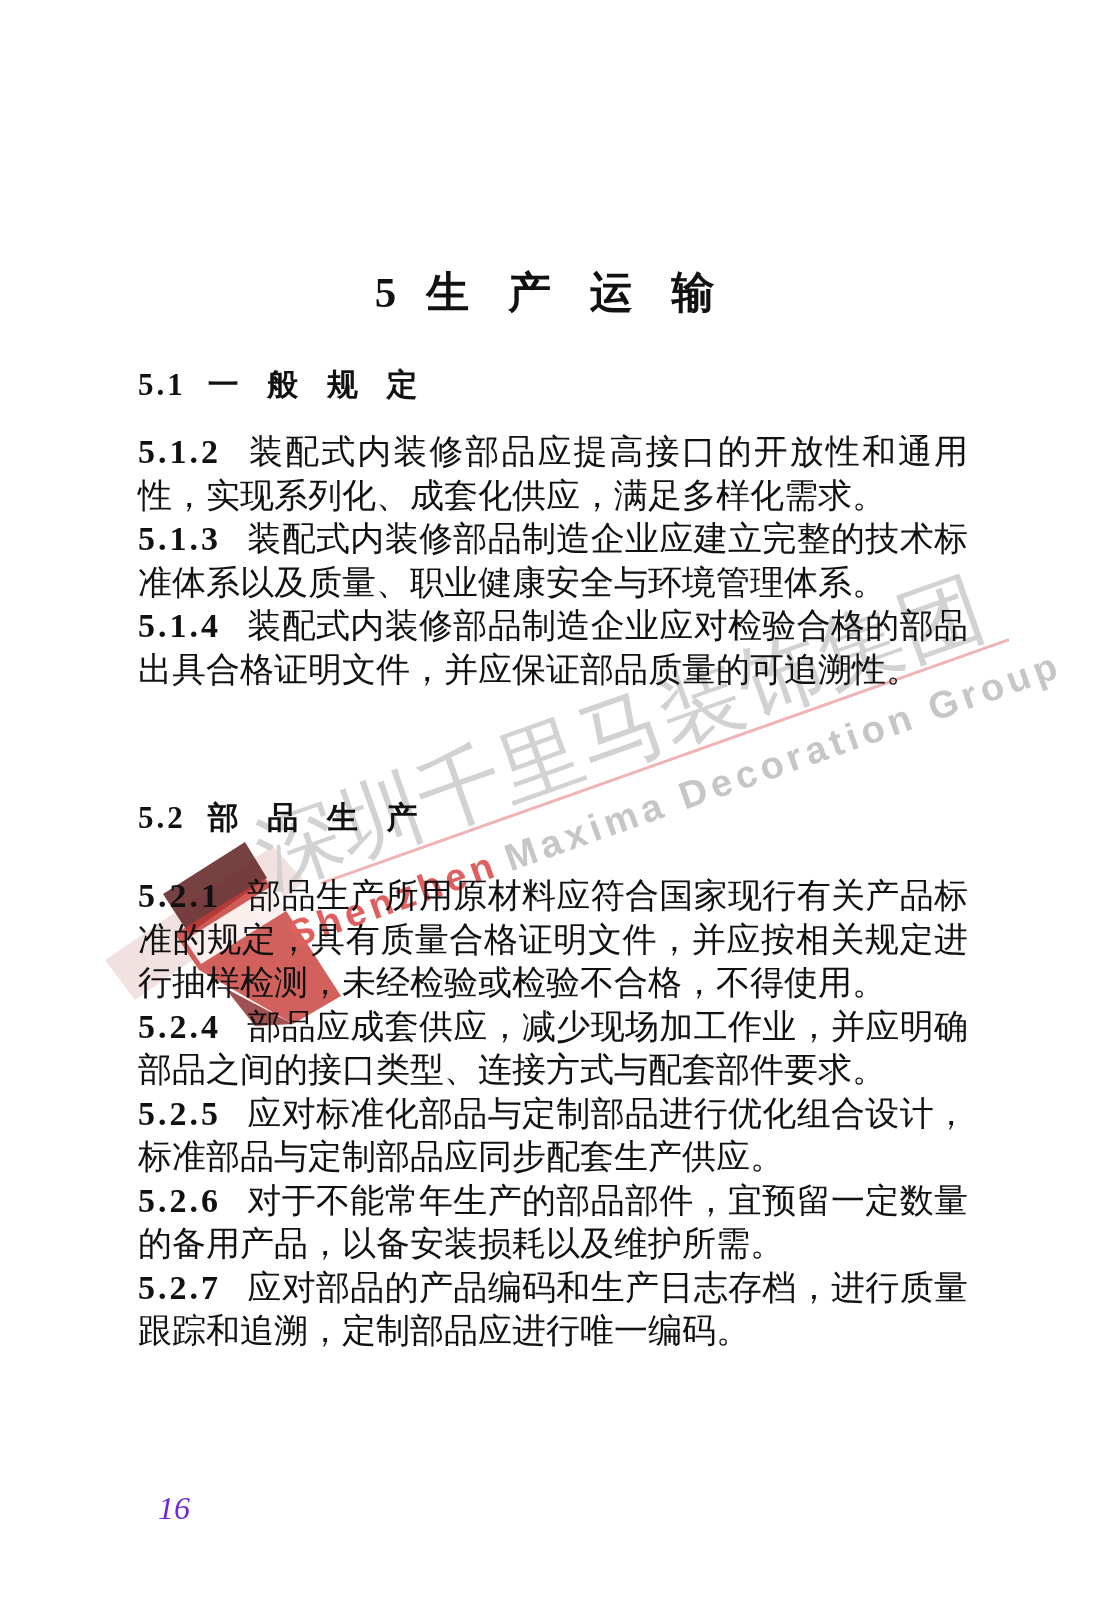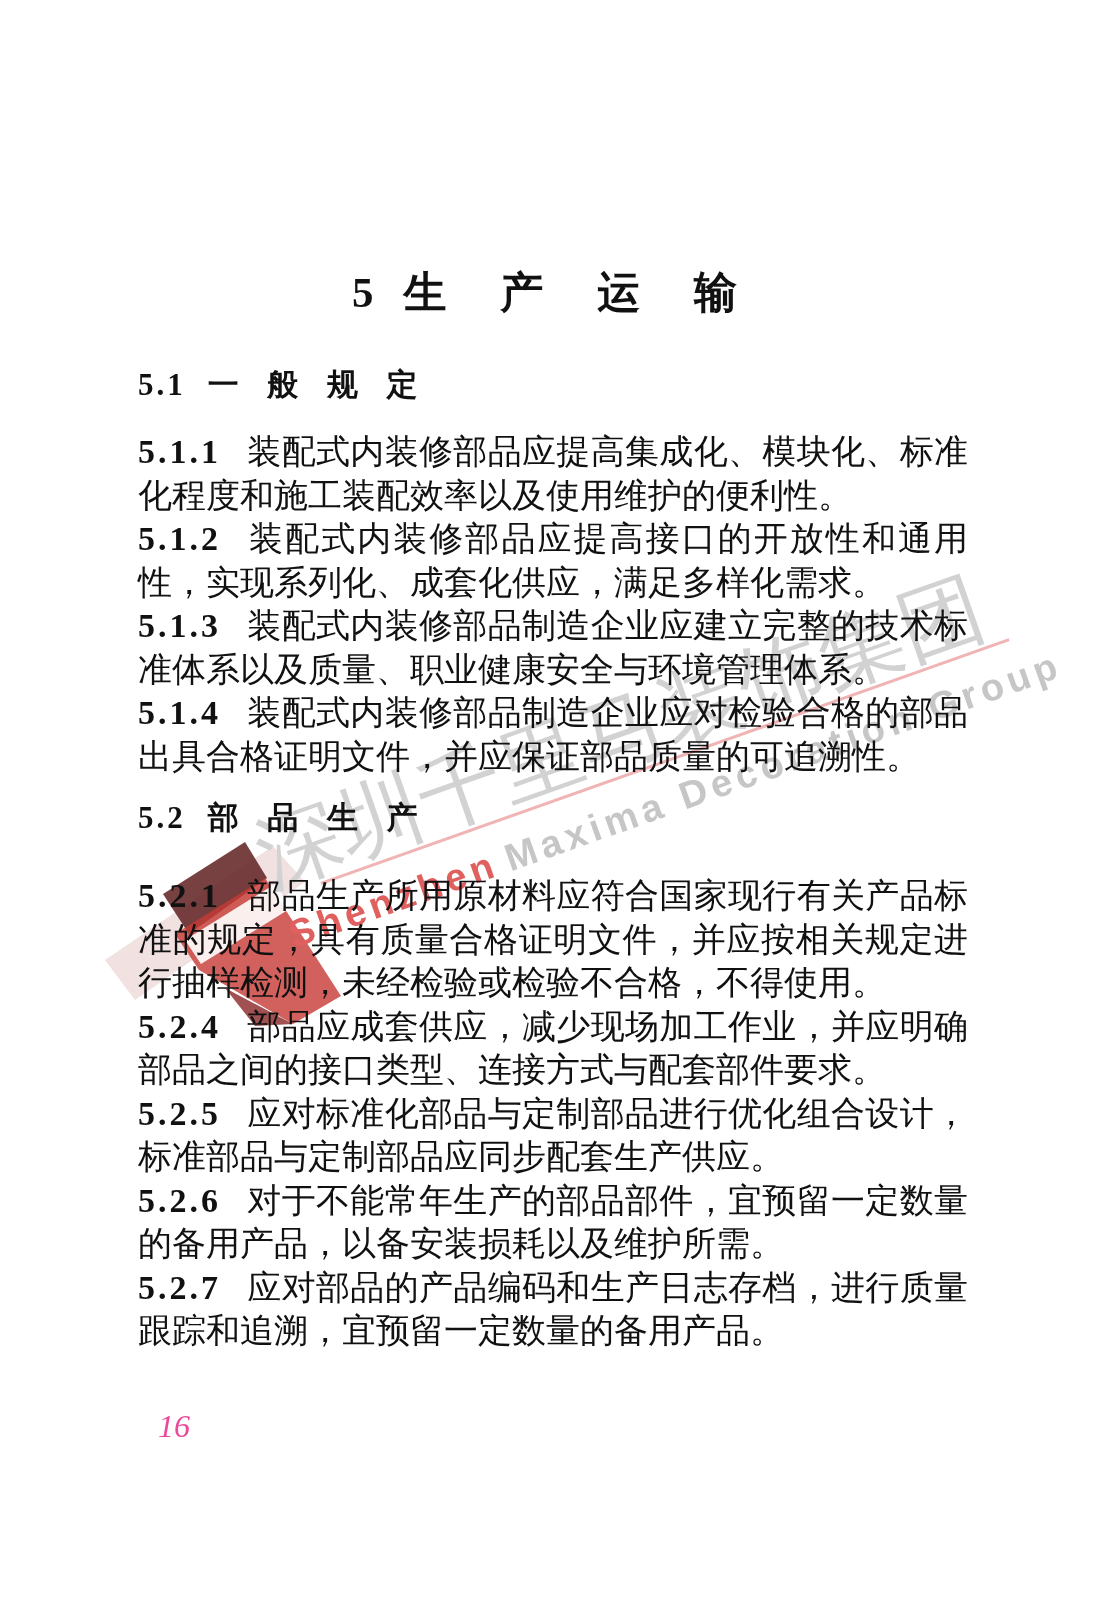--- a/index.html
+++ b/index.html
@@ -45,21 +45,21 @@
     position: absolute; left: 0; right: 0; top: 268px;
     text-align: center; font-weight: bold;
     font-size: 43px; line-height: 50px;
     color: #111;
   }
   .chapter-title .num {
     font-family: "Liberation Serif", serif;
     margin-right: 30px;
   }
   .chapter-title .label {
-    font-family: Liberation Mono, monospace;
+    font-family: Liberation Serif, serif;
     letter-spacing: 14px;
   }
 
   .section-heading {
     position: absolute; left: 138px; width: 830px;
     text-align: left; font-weight: bold;
     font-size: 31px; line-height: 38px; color: #111;
   }
   .section-heading .num {
     font-family: "Liberation Serif", serif;
@@ -84,24 +84,24 @@
     color: #111;
   }
   p.clause .cnum {
     font-weight: bold;
     font-family: "Liberation Serif", serif;
     letter-spacing: 3px;
     margin-right: 26px;
   }
 
   .page-number {
-    position: absolute; left: 158px; top: 1408px;
+    position: absolute; left: 158px; top: 1490px;
     font-style: italic; font-size: 32px;
     font-family: "Liberation Serif", serif;
-    color: #ec4899;
+    color: #6d28d9;
   }
 </style>
 </head>
 <body>
 
 <div class="page">
 
   <div class="wm-layer">
     <div class="wm-emblem">
       <svg width="240" height="190" viewBox="0 0 240 190">
@@ -121,34 +121,33 @@
 
     <div class="chapter-title">
       <span class="num">5</span><span class="label">生 产 运 输</span>
     </div>
 
     <div class="section-heading" id="heading-51">
       <span class="num">5.1</span><span class="label">一 般 规 定</span>
     </div>
 
     <div class="clause-block" id="clauses-51">
-      <p class="clause"><span class="cnum">5.1.1</span><span class="ctext">装配式内装修部品应提高集成化、模块化、标准化程度和施工装配效率以及使用维护的便利性。</span></p>
       <p class="clause"><span class="cnum">5.1.2</span><span class="ctext">装配式内装修部品应提高接口的开放性和通用性，实现系列化、成套化供应，满足多样化需求。</span></p>
       <p class="clause"><span class="cnum">5.1.3</span><span class="ctext">装配式内装修部品制造企业应建立完整的技术标准体系以及质量、职业健康安全与环境管理体系。</span></p>
       <p class="clause"><span class="cnum">5.1.4</span><span class="ctext">装配式内装修部品制造企业应对检验合格的部品出具合格证明文件，并应保证部品质量的可追溯性。</span></p>
     </div>
 
     <div class="section-heading" id="heading-52">
       <span class="num">5.2</span><span class="label">部 品 生 产</span>
     </div>
 
     <div class="clause-block" id="clauses-52">
       <p class="clause"><span class="cnum">5.2.1</span><span class="ctext">部品生产所用原材料应符合国家现行有关产品标准的规定，具有质量合格证明文件，并应按相关规定进行抽样检测，未经检验或检验不合格，不得使用。</span></p>
       <p class="clause"><span class="cnum">5.2.4</span><span class="ctext">部品应成套供应，减少现场加工作业，并应明确部品之间的接口类型、连接方式与配套部件要求。</span></p>
       <p class="clause"><span class="cnum">5.2.5</span><span class="ctext">应对标准化部品与定制部品进行优化组合设计，标准部品与定制部品应同步配套生产供应。</span></p>
       <p class="clause"><span class="cnum">5.2.6</span><span class="ctext">对于不能常年生产的部品部件，宜预留一定数量的备用产品，以备安装损耗以及维护所需。</span></p>
-      <p class="clause"><span class="cnum">5.2.7</span><span class="ctext">应对部品的产品编码和生产日志存档，进行质量跟踪和追溯，宜预留一定数量的备用产品。</span></p>
+      <p class="clause"><span class="cnum">5.2.7</span><span class="ctext">应对部品的产品编码和生产日志存档，进行质量跟踪和追溯，定制部品应进行唯一编码。</span></p>
     </div>
 
     <div class="page-number">16</div>
 
   </div>
 </div>
 
 </body></html>

